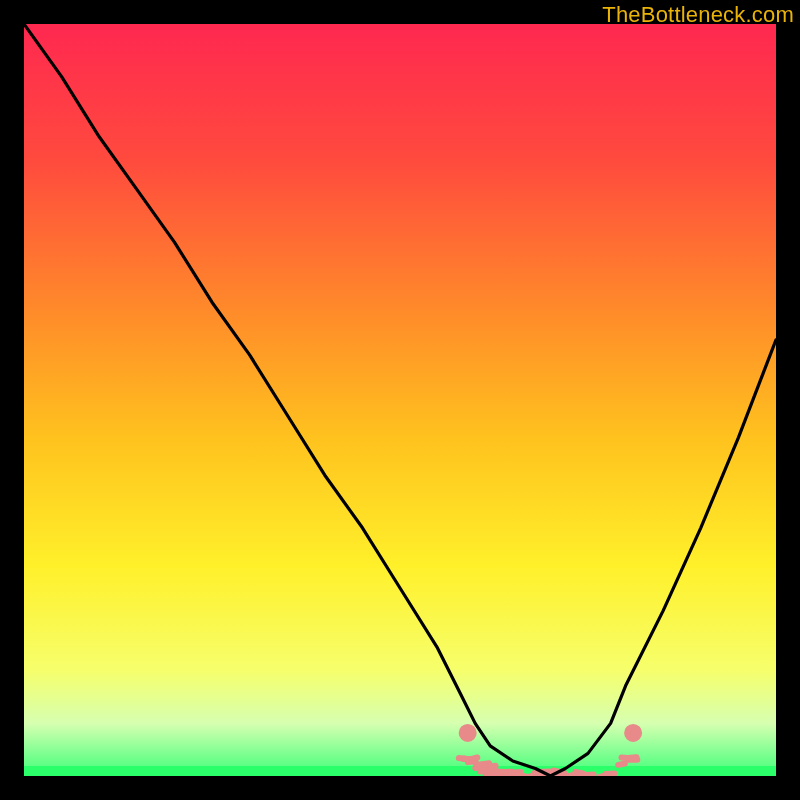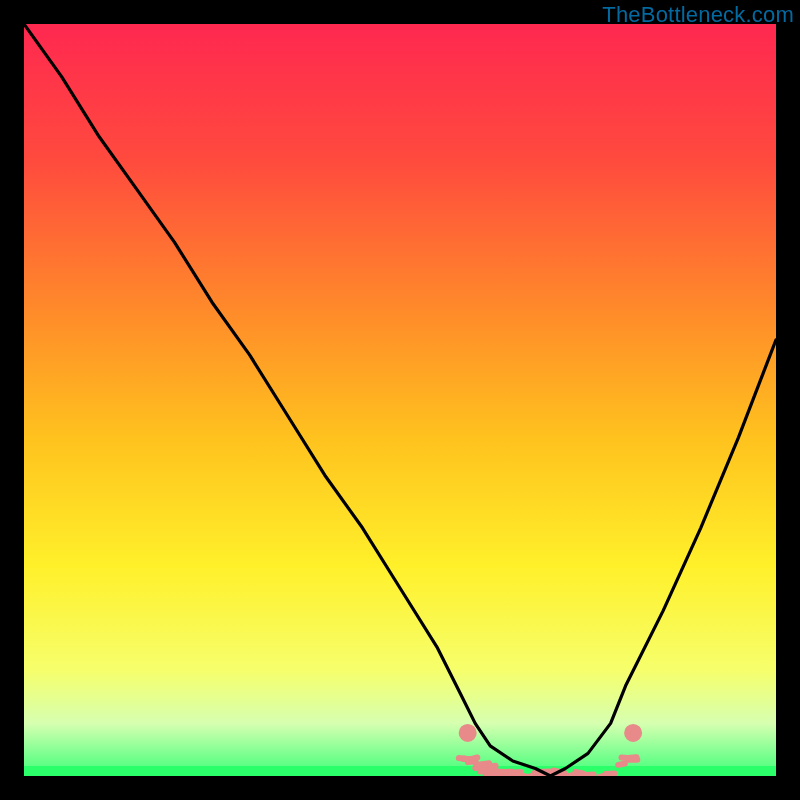--- a/index.html
+++ b/index.html
@@ -27,21 +27,21 @@
     height: 752px;
     
   }
   .plot svg {
     display: block;
   }
   .watermark {
     position: absolute;
     top: 2px;
     right: 6px;
-    color: #0369a1;
+    color: #eab308;
     font-size: 22px;
     font-weight: 500;
     letter-spacing: 0.2px;
     pointer-events: none;
     margin-left: 12px;
   }
 </style>
 </head>
 <body>
 

